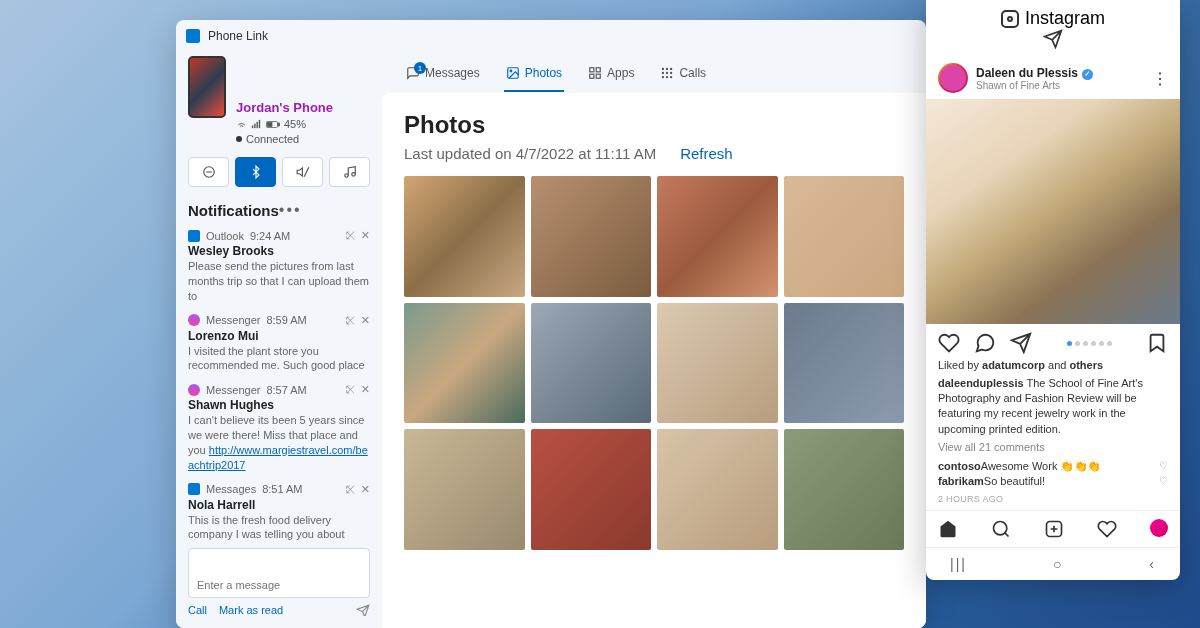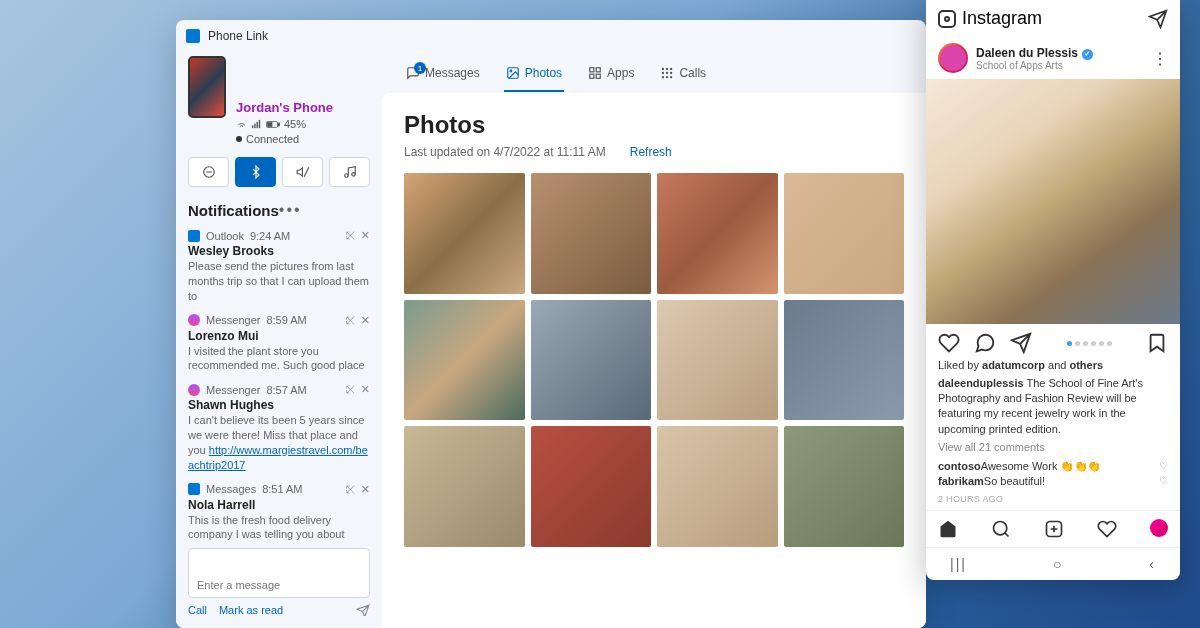--- a/index.html
+++ b/index.html
@@ -47,31 +47,31 @@
 
 .main { flex: 1; display: flex; flex-direction: column; overflow: hidden; }
 .tabs { display: flex; gap: 22px; padding: 8px 22px 0 22px; border-bottom: 1px solid transparent; }
 .tab { display: flex; align-items: center; gap: 5px; font-size: 12px; color: #555; padding: 6px 2px 10px; cursor: pointer; border-bottom: 2px solid transparent; position: relative; }
 .tab.active { color: #0067c0; border-bottom-color: #0067c0; }
 .tab-icon { width: 14px; height: 14px; color: currentColor; }
 .badge { position: absolute; top: 2px; left: 10px; width: 12px; height: 12px; background: #0067c0; color: #fff; border-radius: 50%; font-size: 8px; display: flex; align-items: center; justify-content: center; }
 
 .content { flex: 1; background: #fff; border-radius: 8px 0 0 0; margin-left: 0; padding: 18px 22px; overflow: auto; }
 .content h1 { font-size: 24px; font-weight: 600; color: #222; margin-bottom: 6px; }
-.meta-row { display: flex; align-items: center; gap: 24px; font-size: 12px; color: #666; margin-bottom: 14px; }
+.meta-row { display: flex; align-items: center; gap: 24px; font-size: 15px; color: #666; margin-bottom: 14px; }
 .refresh { color: #0067c0; cursor: pointer; }
 
 .grid { display: grid; grid-template-columns: repeat(4, 1fr); gap: 6px; }
 .photo { aspect-ratio: 1/1; border-radius: 2px; }
 .p1{background:linear-gradient(135deg,#d4a574,#8b6f47,#c9a882);} .p2{background:linear-gradient(135deg,#b89070,#7a5c3e);} .p3{background:linear-gradient(135deg,#c47a5e,#9c5a3e,#d4946f);} .p4{background:linear-gradient(135deg,#dbb896,#c9a780);}
 .p5{background:linear-gradient(135deg,#7a9b8e,#c9a780,#4a6b5e);} .p6{background:linear-gradient(135deg,#9ba8b5,#5a6978);} .p7{background:linear-gradient(135deg,#dcc9b0,#b89d7e);} .p8{background:linear-gradient(135deg,#6b7a8c,#8b9aac);}
 .p9{background:linear-gradient(135deg,#c9b896,#9a8a6e);} .p10{background:linear-gradient(135deg,#b85042,#8a3a2e);} .p11{background:linear-gradient(135deg,#d9c4a8,#b89d7e);} .p12{background:linear-gradient(135deg,#8b9a78,#6a7958);}
 
 .insta-window { position: absolute; right: 20px; top: 0; width: 254px; height: 580px; background: #fff; border-radius: 0 0 8px 8px; box-shadow: 0 8px 32px rgba(0,0,0,0.25); display: flex; flex-direction: column; overflow: hidden; }
-.insta-header { display: flex; align-items: center; justify-content: space-between; padding: 8px 12px; }
+.insta-header { display: flex; align-items: center; justify-content: space-between; padding: 8px 12px; flex-direction: column; }
 .insta-logo { font-family: cursive; font-size: 18px; font-weight: 500; display: flex; align-items: center; gap: 6px; }
 .cam-icon { width: 18px; height: 18px; border: 2px solid #333; border-radius: 5px; position: relative; }
 .cam-icon::after { content:''; position:absolute; inset:4px; border:2px solid #333; border-radius:50%; }
 .insta-userrow { display: flex; align-items: center; gap: 8px; padding: 6px 12px; }
 .avatar { width: 30px; height: 30px; border-radius: 50%; background: linear-gradient(135deg,#f09433,#e6683c,#dc2743,#cc2366,#bc1888); padding: 2px; }
 .avatar-inner { width:100%; height:100%; border-radius:50%; background:#d4a; }
 .user-name { font-size: 12px; font-weight: 600; color: #222; display: flex; align-items: flex-end; gap: 4px; }
 .verified { width: 11px; height: 11px; background: #3897f0; border-radius: 50%; display: inline-flex; align-items: center; justify-content: center; color: #fff; font-size: 7px; }
 .user-sub { font-size: 10px; color: #888; }
 .more-dots { margin-left: auto; cursor: pointer; color: #333; font-size: 16px; }
@@ -317,21 +317,21 @@
   </div>
   <div class="insta-userrow">
     <div class="avatar">
         <div class="avatar-inner"></div>
       </div>
     <div>
       <div class="user-name">
           <span>Daleen du Plessis</span>
           <span class="verified">✓</span>
         </div>
-      <div class="user-sub">School of Apps Arts</div>
+      <div class="user-sub">Shawn of Fine Arts</div>
     </div>
     <span class="more-dots">⋮</span>
   </div>
   <div class="insta-image"></div>
   <div class="insta-actions">
     <span class="ia">
         <svg width="22" height="22" viewBox="0 0 24 24" fill="none" stroke="#333" stroke-width="2">
           <path d="M20.84 4.61a5.5 5.5 0 00-7.78 0L12 5.67l-1.06-1.06a5.5 5.5 0 00-7.78 7.78l1.06 1.06L12 21.23l7.78-7.78 1.06-1.06a5.5 5.5 0 000-7.78z"></path>
         </svg>
       </span>

